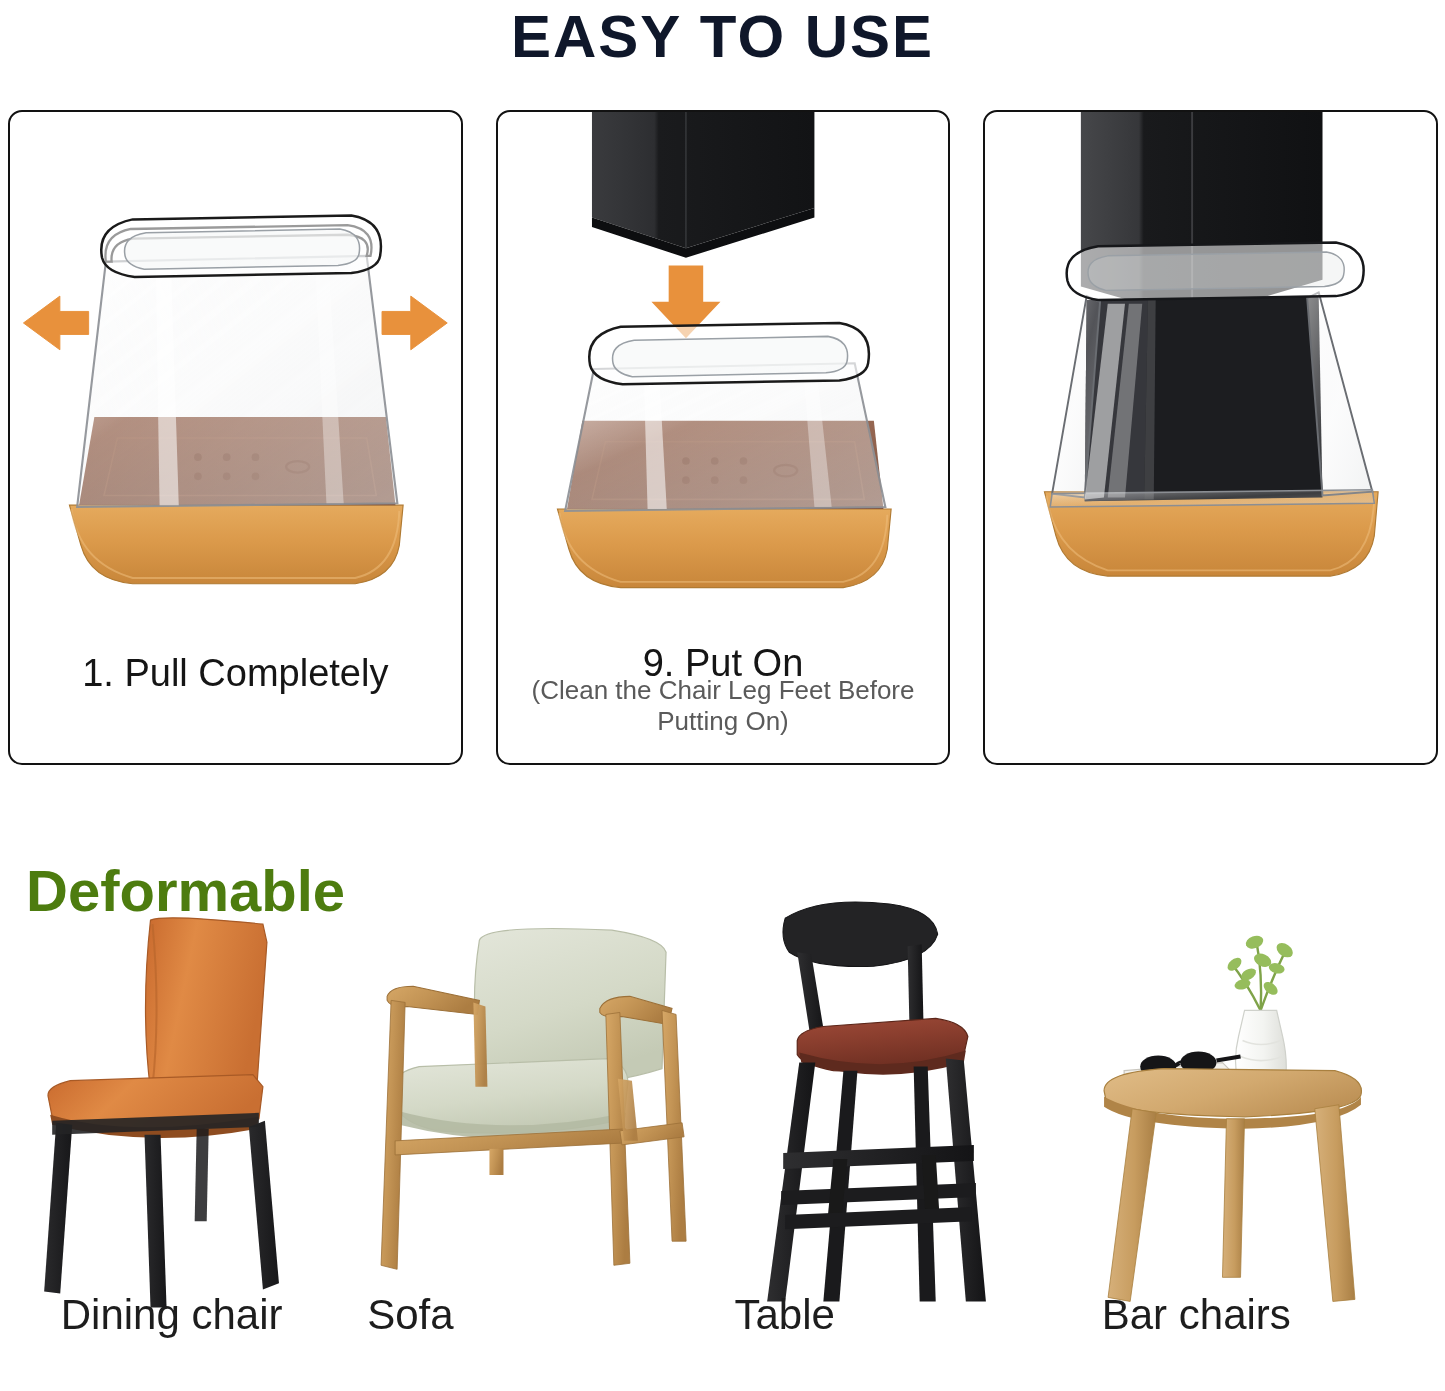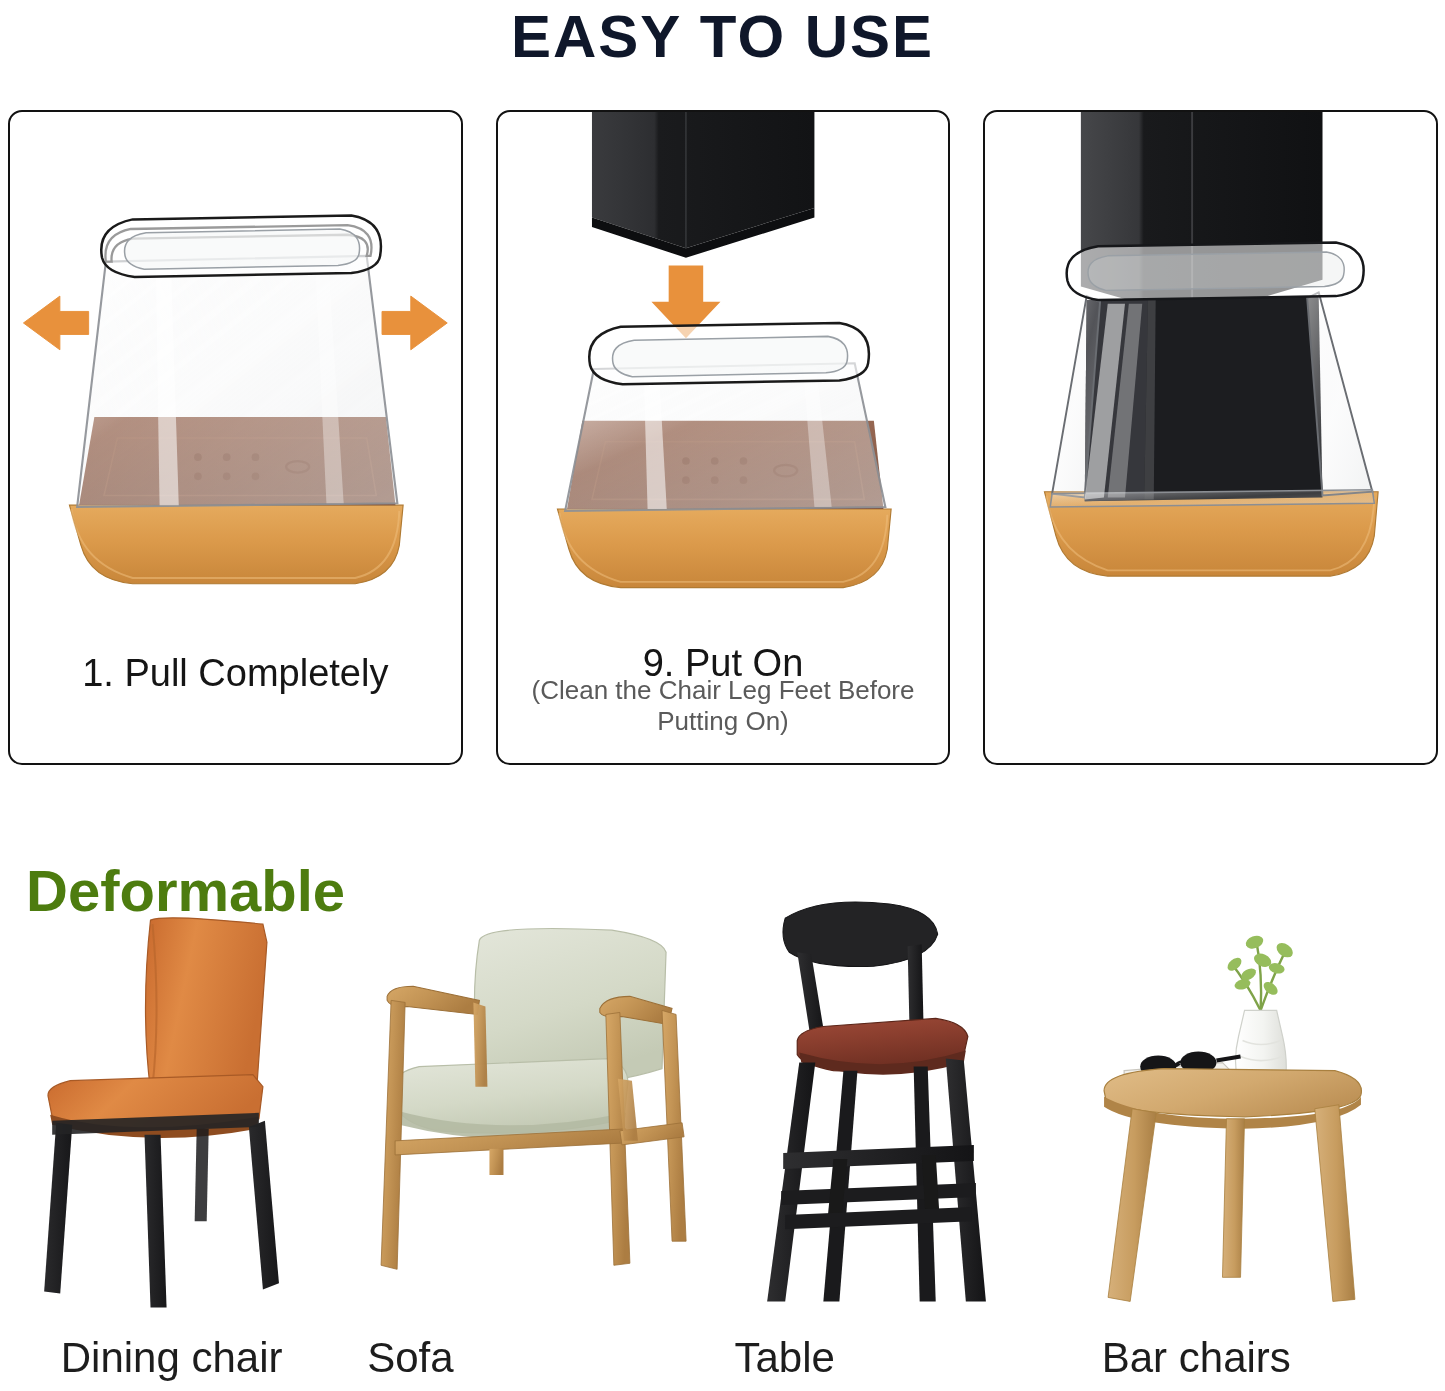--- a/index.html
+++ b/index.html
@@ -101,21 +101,21 @@
     flex: 1 1 0;
     position: relative;
   }
   .furniture-art {
     position: absolute;
     left: 0; right: 0; top: 0; bottom: 0;
   }
 
   #furniture-labels {
     position: absolute;
-    top: 1330px;
+    top: 1287px;
     left: 0;
     width: 1445px;
     height: 60px;
     display: flex;
     gap: 24px;
   }
   .furniture-label {
     flex: 1 1 0;
     text-align: left;
     font-size: 42px;

